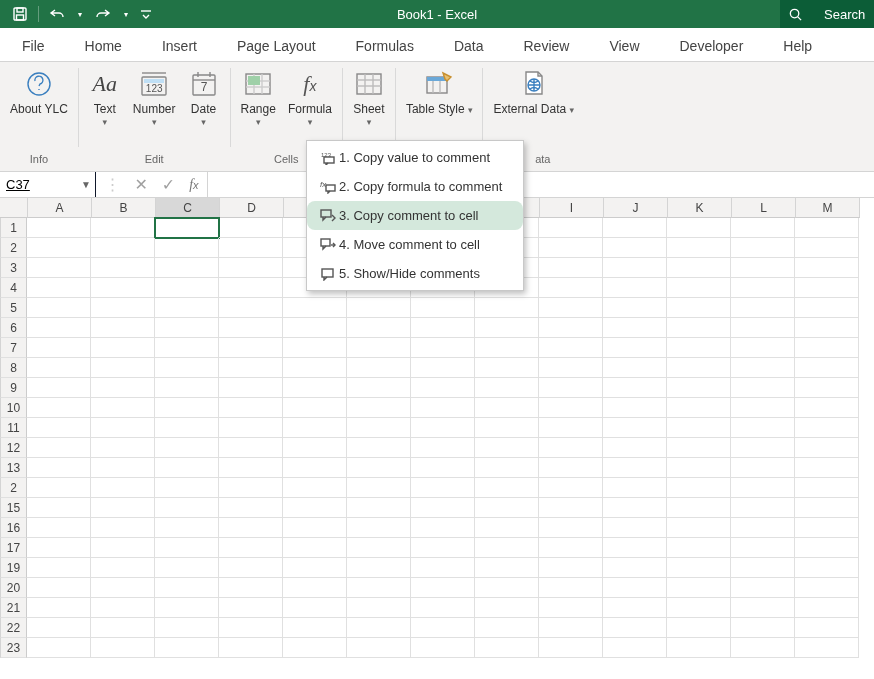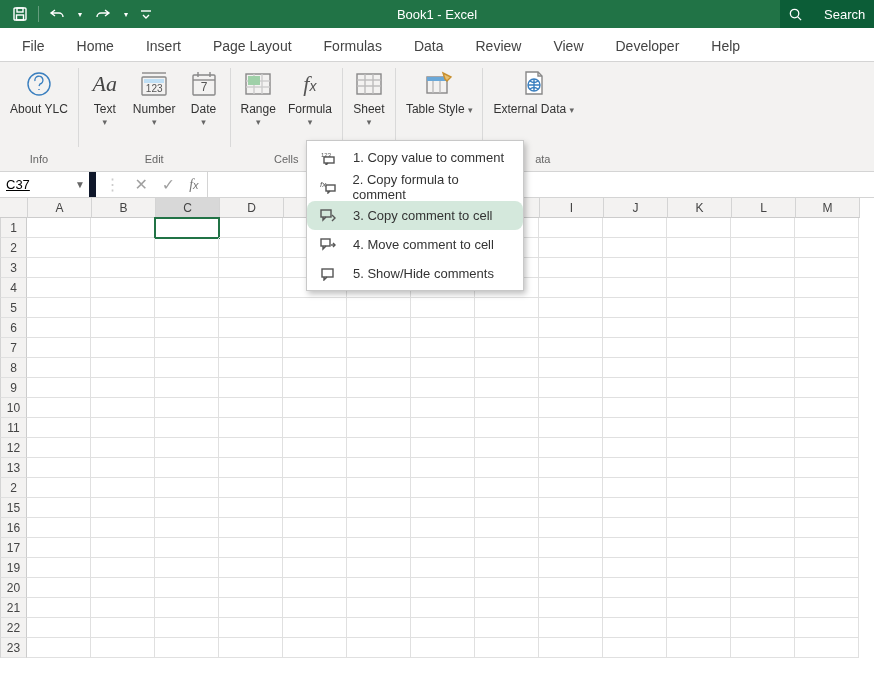--- a/index.html
+++ b/index.html
@@ -8,60 +8,60 @@
   
   .titlebar { height: 28px; background: #217346; display: flex; align-items: center; color: #fff; position: relative; }
   .qat { display: flex; align-items: center; gap: 4px; padding-left: 8px; }
   .qat-btn { width: 24px; height: 24px; display: flex; align-items: center; justify-content: center; color: #fff; }
   .qat-btn svg { width: 16px; height: 16px; }
   .qat-sep { width:1px; height:16px; background: rgba(255,255,255,.3); margin:0 2px;}
   .title-center { position: absolute; left: 50%; transform: translateX(-50%); font-size: 13px; }
   .searchbox { margin-left: auto; height: 28px; width: 94px; background: #0c5d37; display: flex; align-items: center; padding: 0 8px; gap: 21px; font-size: 13px; color: #fff; }
 
   
-  .tabs { height: 34px; background: #fff; border-bottom: 1px solid #d4d4d4; display: flex; align-items: flex-end; padding: 0 8px; gap: 4px; }
+  .tabs { height: 34px; background: #fff; border-bottom: 1px solid #d4d4d4; display: flex; align-items: flex-end; padding: 0 8px; gap: 12px; }
   .tab { padding: 8px 14px 7px 14px; font-size: 14px; color: #444; cursor: default; }
   .tab.active { color: #217346; font-weight: 600; border-bottom: 3px solid #217346; padding-bottom: 4px; }
 
   
   .ribbon { height: 110px; background: #f3f2f1; border-bottom: 1px solid #d4d4d4; display: flex; position: relative; }
   .group { display: flex; flex-direction: column; align-items: center; padding: 2px 4px 0 4px; }
   .group-content { display: flex; align-items: flex-start; height: 86px; }
   .group-label { font-size: 11px; color: #666; height: 18px; display:flex; align-items:center; }
   .sep { width: 1px; background: #d9d9d9; margin: 6px 0 24px 0; }
   .rbtn { display: flex; flex-direction: column; align-items: center; justify-content: flex-start; padding: 4px 6px 2px 6px; font-size: 12px; color: #333; text-align: center; min-width: 44px; height: 86px; }
   .rbtn .ico { width: 32px; height: 32px; display:flex; align-items:center; justify-content:center; margin-bottom:2px;}
   .rbtn.pressed { background: #d2e6d8; border:1px solid #9fcdb0; }
   .rbtn .lbl { line-height: 14px; }
   .rbtn .caret { font-size: 9px; color:#666; margin-top:1px;}
   .rbtn .caret::after{content:"▾";}
 
   
   .fxbar { height: 26px; border-bottom: 1px solid #d4d4d4; display: flex; align-items: stretch; }
-  .namebox { width: 96px; border-right:7px solid #0f172a; display:flex; align-items:center; padding:0 6px; font-size:13px; position:relative;text-decoration:underline;}
+  .namebox { width: 96px; border-right:1px solid #0f172a; display:flex; align-items:center; padding:0 6px; font-size:13px; position:relative;text-decoration:underline;}
   .namebox .dd{position:absolute; right:4px; color:#666; font-size:10px;}
   .fx-btns { width: 112px; border-right:1px solid #d4d4d4; display:flex; align-items:center; justify-content:center; gap:14px; color:#a0a0a0;}
   .fx-label{font-style:italic; font-family: "Times New Roman", serif; color:#777; font-size:14px;}
   .fx-input { flex:1; padding:0 6px; font-size:13px; display:flex; align-items:center;}
 
   
   .grid { position: relative; }
   .hdr-row { display:flex; height:20px; }
   .corner { width:28px; border-right:1px solid #d4d4d4; border-bottom:1px solid #ccc; background:#f3f2f1;}
   .colhdr { width: 64px; border-right:1px solid #d4d4d4; border-bottom:1px solid #ccc; background:#f3f2f1; font-size:12px; color:#444; display:flex; align-items:center; justify-content:center;}
   .colhdr.sel { background:#d8d8d8; }
   .rows { }
   .row { display:flex; height:20px; }
   .rowhdr { width:27px; border-right:1px solid #ccc; border-bottom:1px solid #e0e0e0; background:#f3f2f1; font-size:12px; color:#444; display:flex; align-items:center; justify-content:center; border-left:1px solid #d4d4d4;}
   .cell { width:64px; border-right:1px solid #e0e0e0; border-bottom:1px solid #e0e0e0; }
   .row:first-child .cell.sel { outline:2px solid #217346; outline-offset:-1px; }
 
   
   .menu { position:absolute; left:306px; top:140px; width:218px; background:#fff; border:1px solid #c8c8c8; box-shadow:2px 3px 6px rgba(0,0,0,.25); z-index:50; padding:2px 0;}
-  .menu-item { height:29px; display:flex; align-items:center; gap:16px; padding:0 12px; font-size:13px; color:#333;}
+  .menu-item { height:29px; display:flex; align-items:center; gap:2px; padding:0 12px; font-size:13px; color:#333;}
   .menu-item.hover { background:#d4e8dc;border-radius:8px; }
   .menu-item .mi-ico{width:18px; height:18px; display:flex; align-items:center; justify-content:center; color:#555;}
 
   svg { stroke: currentColor; fill: none; stroke-width: 1.4; }
 </style>
 </head>
 <body>
 
 <div class="titlebar">
   <div class="qat">

